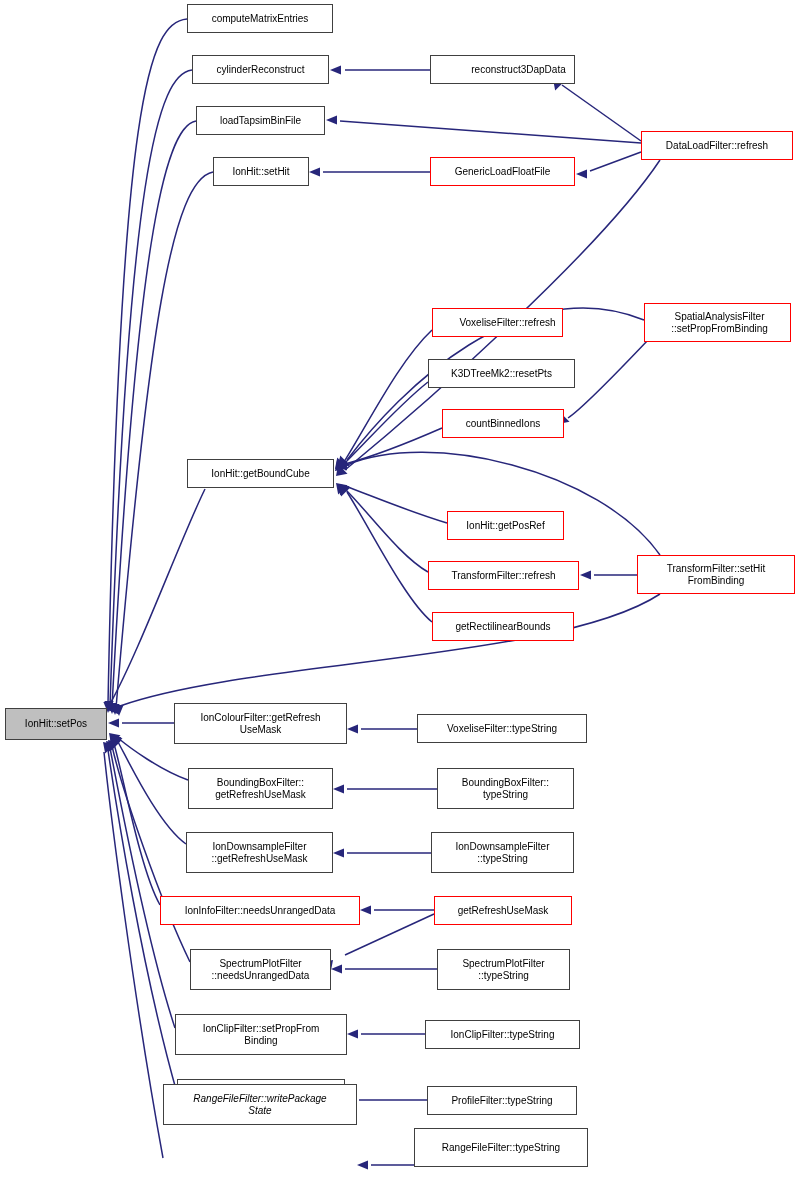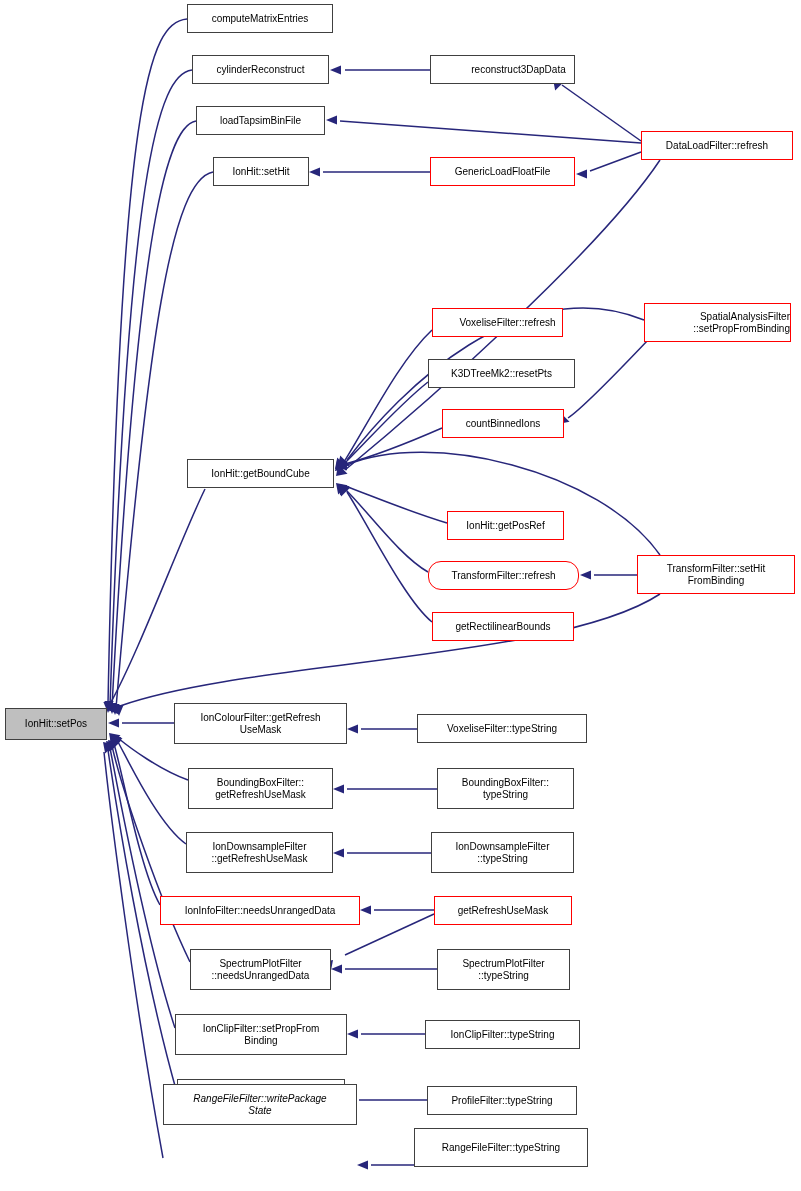--- a/index.html
+++ b/index.html
@@ -5,21 +5,21 @@
   html,body{margin:0;padding:0;background:#ffffff;}
   #canvas{position:relative;width:801px;height:1191px;background:#ffffff;
           font-family:"Liberation Sans","DejaVu Sans",sans-serif;overflow:hidden;}
   svg#edges{position:absolute;left:0;top:0;width:801px;height:1191px;}
   .node{position:absolute;box-sizing:border-box;display:flex;align-items:center;
         justify-content:center;text-align:center;line-height:1.12;
         font-size:10px;color:#000000;background:#ffffff;}
   .node.black{border:1.4px solid #404040;}
   .node.red{border:1.4px solid #ff0000;}
   .node.current{border:1.4px solid #404040;background:#bfbfbf;}
-  .node.lefttext{justify-content:flex-start;text-align:right;padding-left:4px;}
+  .node.lefttext{justify-content:flex-start;text-align:center;padding-left:4px;}
   .nlabel{white-space:pre-line;display:block;width:100%;}
 </style>
 </head>
 <body>
 
 <div id="canvas">
   <svg id="edges" viewBox="0 0 801 1191" xmlns="http://www.w3.org/2000/svg">
       <path d="M187,19 C150,22 120,90 108,704" fill="none" stroke="#27267a" stroke-width="1.5"></path>
       <polygon points="109,712 104.4,701 113.6,701" fill="#27267a"></polygon>
       <path d="M192,70 C158,74 128,170 110,706" fill="none" stroke="#27267a" stroke-width="1.5"></path>
@@ -136,21 +136,21 @@
       <div class="node red" style="left: 442px; top: 409px; width: 122px; height: 29px;">
         <span class="nlabel">countBinnedIons</span>
       </div>
       <div class="node red lefttext" style="left: 644px; top: 303px; width: 147px; height: 39px;">
         <span class="nlabel">SpatialAnalysisFilter
 ::setPropFromBinding</span>
       </div>
       <div class="node red" style="left: 447px; top: 511px; width: 117px; height: 29px;">
         <span class="nlabel">IonHit::getPosRef</span>
       </div>
-      <div class="node red" style="left: 428px; top: 561px; width: 151px; height: 29px; border-radius: 13px;">
+      <div class="node red" style="left: 428px; top: 561px; width: 151px; height: 29px;">
         <span class="nlabel">TransformFilter::refresh</span>
       </div>
       <div class="node red" style="left: 432px; top: 612px; width: 142px; height: 29px;">
         <span class="nlabel">getRectilinearBounds</span>
       </div>
       <div class="node red" style="left: 637px; top: 555px; width: 158px; height: 39px;">
         <span class="nlabel">TransformFilter::setHit
 FromBinding</span>
       </div>
       <div class="node black" style="left: 174px; top: 703px; width: 173px; height: 41px;">

